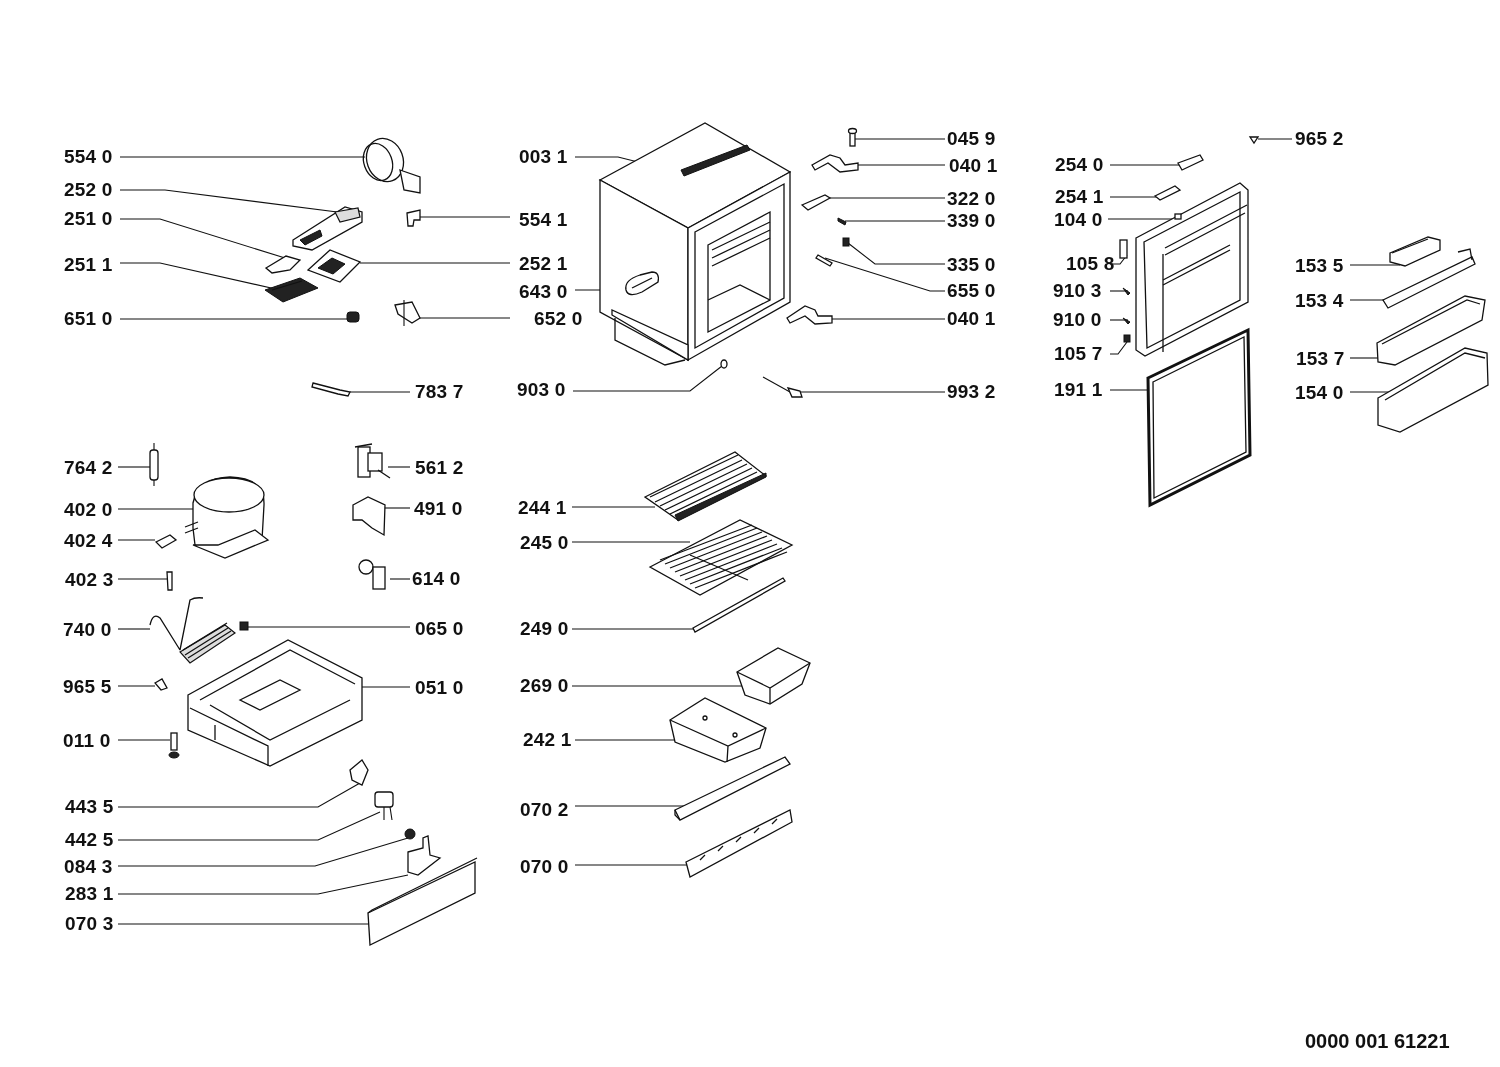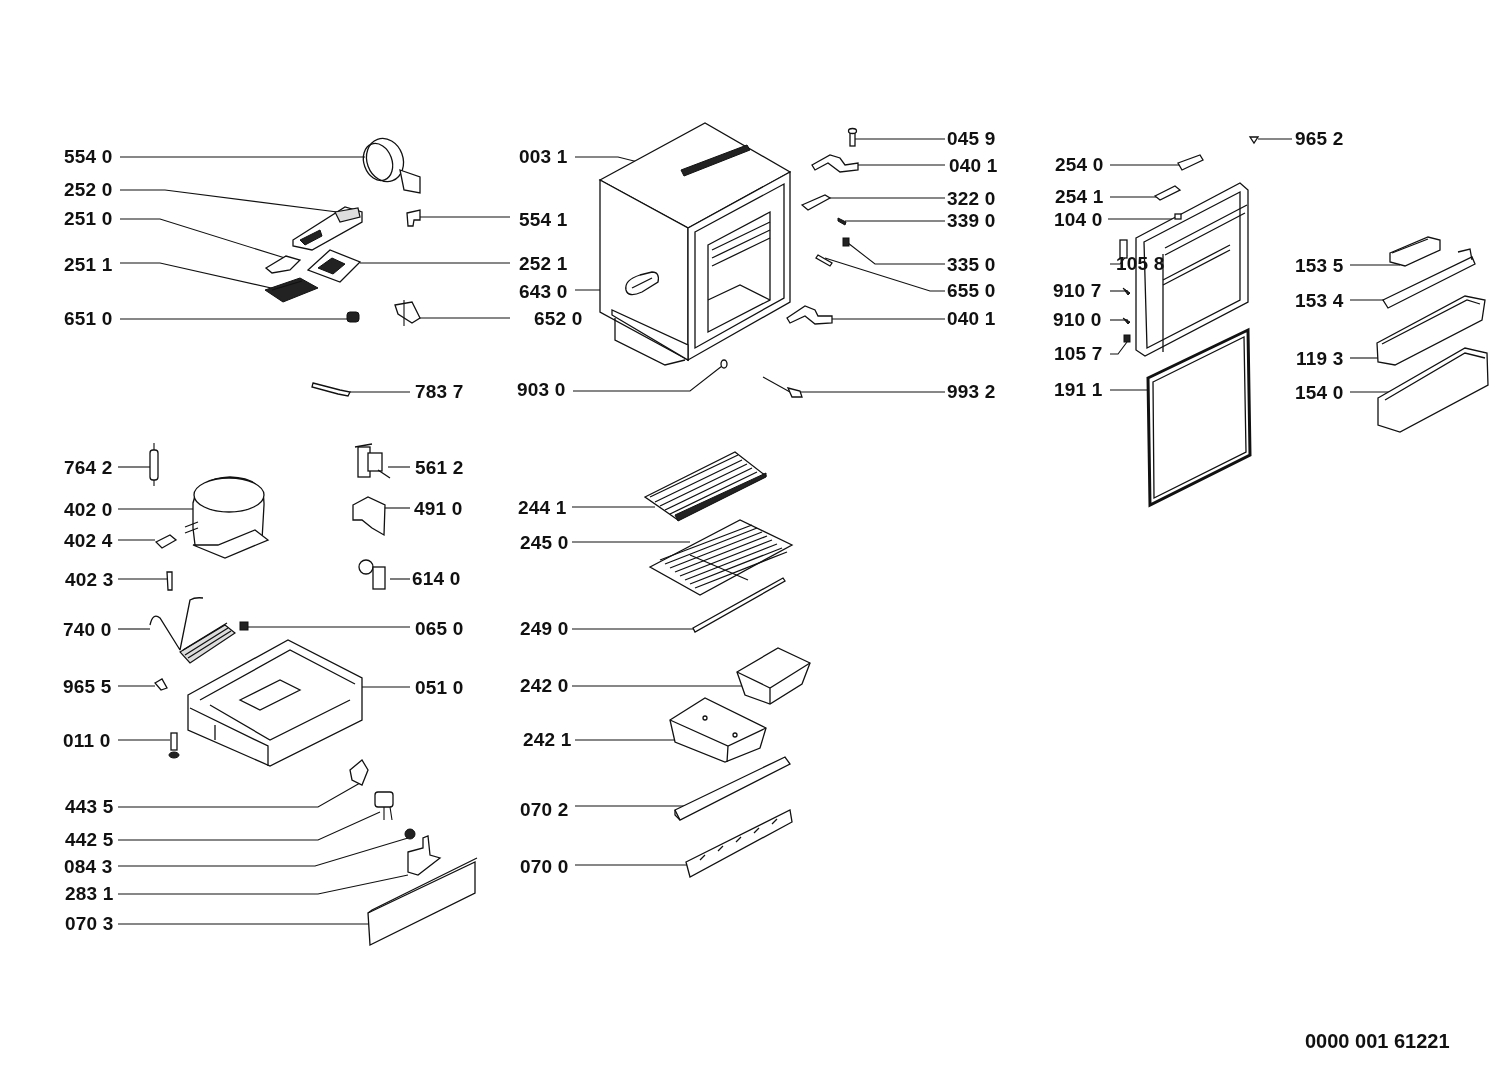--- a/index.html
+++ b/index.html
@@ -293,28 +293,28 @@
 <div class="lbl" style="left:947px;top:189px">322 0</div>
 <div class="lbl" style="left:947px;top:211px">339 0</div>
 <div class="lbl" style="left:947px;top:255px">335 0</div>
 <div class="lbl" style="left:947px;top:281px">655 0</div>
 <div class="lbl" style="left:947px;top:309px">040 1</div>
 <div class="lbl" style="left:947px;top:382px">993 2</div>
 <div class="lbl" style="left:1295px;top:129px">965 2</div>
 <div class="lbl" style="left:1055px;top:155px">254 0</div>
 <div class="lbl" style="left:1055px;top:187px">254 1</div>
 <div class="lbl" style="left:1054px;top:210px">104 0</div>
-<div class="lbl" style="left:1116px;top:254px">105 8</div>
-<div class="lbl" style="left:1053px;top:281px">910 7</div>
+<div class="lbl" style="left:1066px;top:254px">105 8</div>
+<div class="lbl" style="left:1053px;top:281px">910 3</div>
 <div class="lbl" style="left:1053px;top:310px">910 0</div>
 <div class="lbl" style="left:1054px;top:344px">105 7</div>
 <div class="lbl" style="left:1054px;top:380px">191 1</div>
 <div class="lbl" style="left:1295px;top:256px">153 5</div>
 <div class="lbl" style="left:1295px;top:291px">153 4</div>
-<div class="lbl" style="left:1296px;top:349px">119 3</div>
+<div class="lbl" style="left:1296px;top:349px">153 7</div>
 <div class="lbl" style="left:1295px;top:383px">154 0</div>
 <div class="lbl" style="left:64px;top:458px">764 2</div>
 <div class="lbl" style="left:64px;top:500px">402 0</div>
 <div class="lbl" style="left:64px;top:531px">402 4</div>
 <div class="lbl" style="left:65px;top:570px">402 3</div>
 <div class="lbl" style="left:63px;top:620px">740 0</div>
 <div class="lbl" style="left:63px;top:677px">965 5</div>
 <div class="lbl" style="left:63px;top:731px">011 0</div>
 <div class="lbl" style="left:415px;top:458px">561 2</div>
 <div class="lbl" style="left:414px;top:499px">491 0</div>
@@ -322,18 +322,18 @@
 <div class="lbl" style="left:415px;top:619px">065 0</div>
 <div class="lbl" style="left:415px;top:678px">051 0</div>
 <div class="lbl" style="left:65px;top:797px">443 5</div>
 <div class="lbl" style="left:65px;top:830px">442 5</div>
 <div class="lbl" style="left:64px;top:857px">084 3</div>
 <div class="lbl" style="left:65px;top:884px">283 1</div>
 <div class="lbl" style="left:65px;top:914px">070 3</div>
 <div class="lbl" style="left:518px;top:498px">244 1</div>
 <div class="lbl" style="left:520px;top:533px">245 0</div>
 <div class="lbl" style="left:520px;top:619px">249 0</div>
-<div class="lbl" style="left:520px;top:676px">242 0</div>
+<div class="lbl" style="left:520px;top:676px">269 0</div>
 <div class="lbl" style="left:523px;top:730px">242 1</div>
 <div class="lbl" style="left:520px;top:800px">070 2</div>
 <div class="lbl" style="left:520px;top:857px">070 0</div>
 
 <div id="docnum">0000 001 61221</div>
 
 </body></html>

